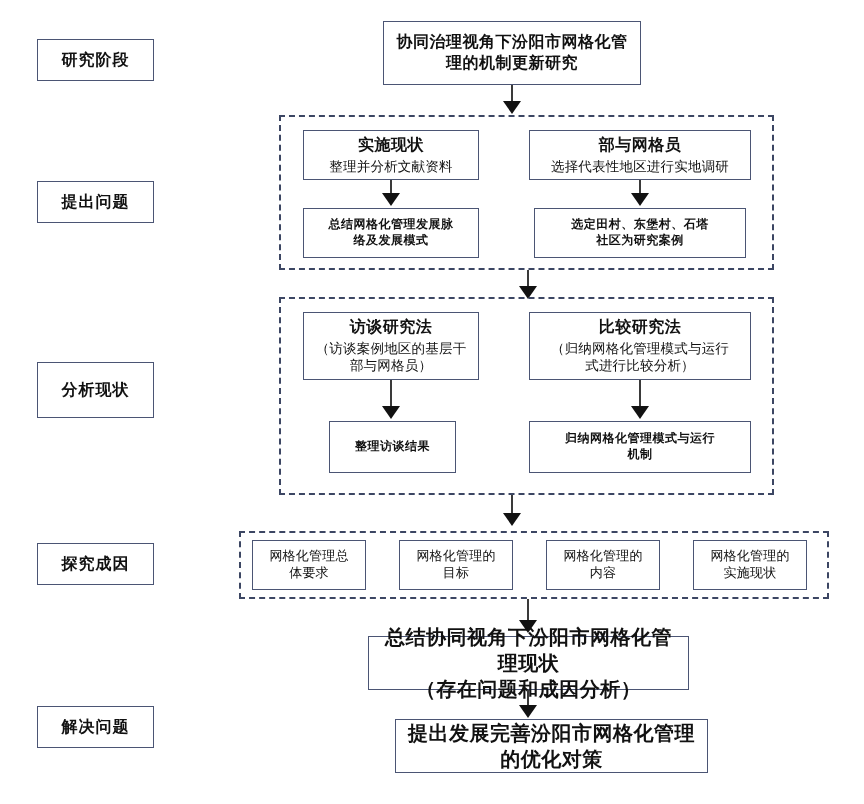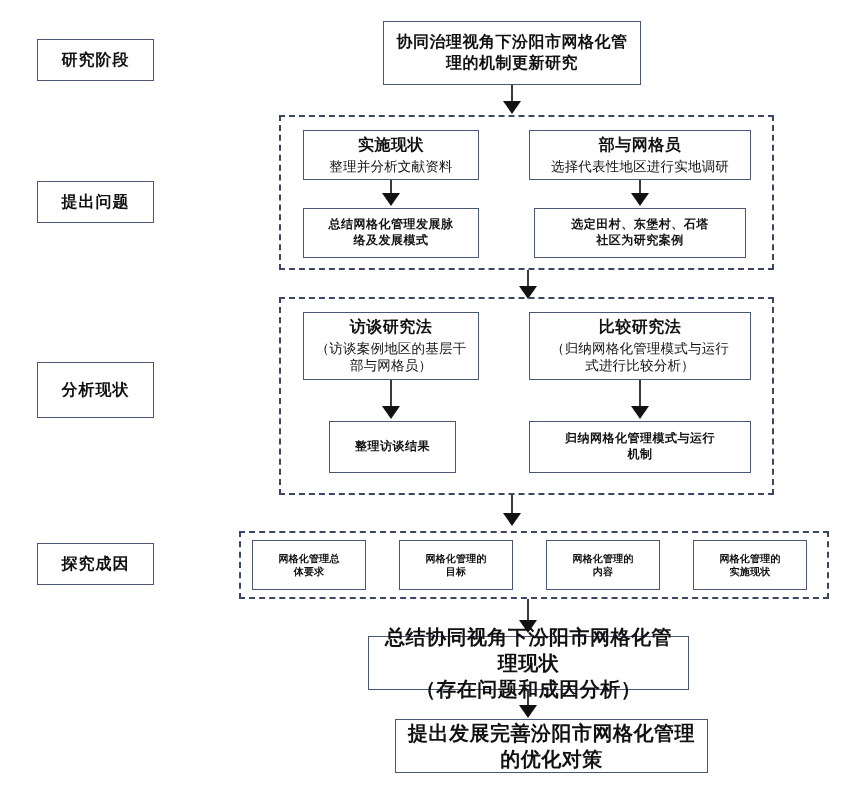--- a/index.html
+++ b/index.html
@@ -53,22 +53,22 @@
     letter-spacing: 0.2px;
     padding: 0 6px;
   }
   .result-text {
     font-size: 12px;
     font-weight: bold;
     letter-spacing: 0.5px;
     padding: 0 6px;
   }
   .small-text {
-    font-size: 10px;
-    font-weight: bold;
+    font-size: 13px;
+    font-weight: normal;
     letter-spacing: 0.2px;
     padding: 0 4px;
   }
   .summary-text {
     font-size: 20px;
     font-weight: bold;
     letter-spacing: 0.5px;
     padding: 0 8px;
   }
   .group {
@@ -105,20 +105,23 @@
   </div>
 
   <div class="box stage-label" style="left:37px; top:362px; width:117px; height:56px;">
     <span>分析现状</span>
   </div>
 
   <div class="box stage-label" style="left:37px; top:543px; width:117px; height:42px;">
     <span>探究成因</span>
   </div>
 
+  <div class="box stage-label" style="left:37px; top:706px; width:117px; height:42px;">
+    <span>解决问题</span>
+  </div>
 
   <div class="box title-box" style="left:383px; top:21px; width:258px; height:64px;">
     <span>协同治理视角下汾阳市网格化管</span>
     <span>理的机制更新研究</span>
   </div>
 
   <div class="line-v" style="left:511px; top:85px; height:22px;"></div>
   <div class="arrowhead" style="left:503px; top:101px;"></div>
 
   <div class="group" style="left:279px; top:115px; width:495px; height:155px;"></div>

